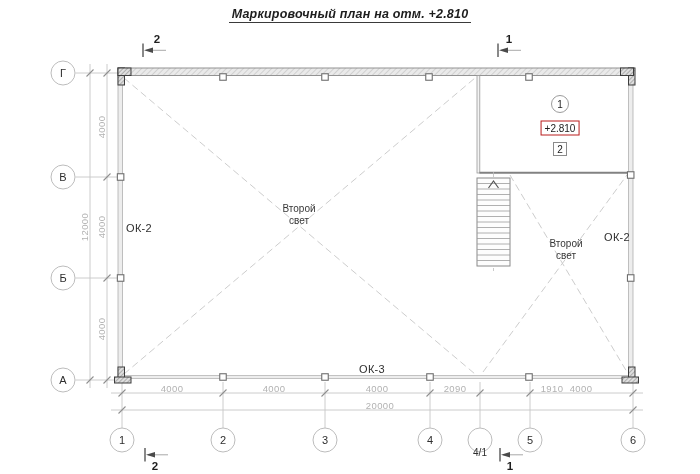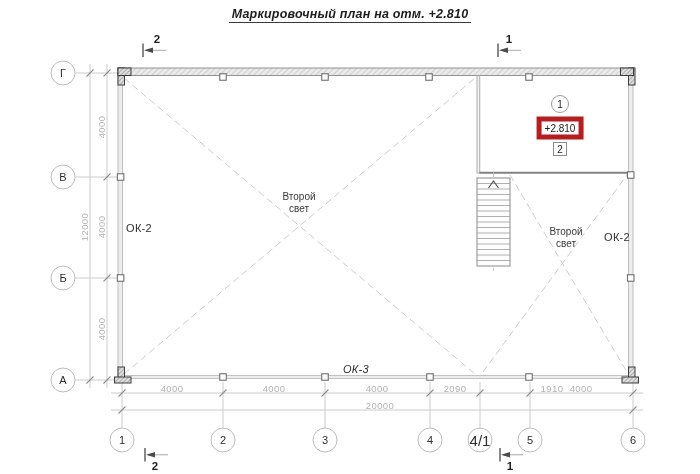--- a/index.html
+++ b/index.html
@@ -9,31 +9,31 @@
   }
   .abs{position:absolute;}
   .ctr{transform:translate(-50%,-50%);}
   .rot{transform:translate(-50%,-50%) rotate(-90deg);}
   #title-row{position:absolute;left:0;right:0;top:4px;text-align:center;}
   #title-row .title{
     display:inline-block;font-size:12.5px;font-weight:bold;font-style:italic;color:#1d1d1d;
     border-bottom:1px solid #3a3a3a;padding:0 3px 1px 3px;letter-spacing:0.2px;
   }
   .axis-label{font-size:11px;color:#2e2e2e;white-space:nowrap;}
-  .axis-label.small{font-size:15px;}
+  .axis-label.small{font-size:10px;margin-top:12px;}
   .dim-text{font-size:9.5px;color:#b2b2b2;white-space:nowrap;letter-spacing:0.4px;}
   .plan-label{font-size:11px;color:#2f2f2f;white-space:nowrap;letter-spacing:0.3px;}
-  .note{font-size:10px;color:#383838;white-space:pre-line;text-align:center;line-height:1.18;}
+  .note{font-size:10px;color:#383838;white-space:pre-line;text-align:center;line-height:1.18;margin-top:12px;}
   .section-num{font-size:11.5px;font-weight:bold;color:#1e1e1e;}
   .callout-circle{
     width:16px;height:16px;border:1px solid #9c9c9c;border-radius:50%;background:#fff;
     display:flex;align-items:center;justify-content:center;font-size:10px;color:#222;
   }
   .callout-box{
-    border:5px solid #b91c1c;background:#fff;height:13px;padding:0 3px;
+    border:1px solid #b91c1c;background:#fff;height:13px;padding:0 3px;
     display:flex;align-items:center;justify-content:center;font-size:10px;color:#1c1c1c;
   }
   .callout-square{
     width:12px;height:12px;border:1px solid #8b8b8b;background:#fff;
     display:flex;align-items:center;justify-content:center;font-size:10px;color:#222;
   }
 </style>
 </head>
 <body>
 
@@ -204,21 +204,21 @@
   <span class="abs ctr dim-text" style="left:581px;top:388px;">4000</span>
   <span class="abs ctr dim-text" style="left:380px;top:405px;">20000</span>
 
   <span class="abs ctr section-num" style="left:157px;top:39px;">2</span>
   <span class="abs ctr section-num" style="left:509px;top:39px;">1</span>
   <span class="abs ctr section-num" style="left:155px;top:466px;">2</span>
   <span class="abs ctr section-num" style="left:510px;top:466px;">1</span>
 
   <span class="abs ctr plan-label" style="left:139px;top:228px;">ОК-2</span>
   <span class="abs ctr plan-label" style="left:617px;top:237px;">ОК-2</span>
-  <span class="abs ctr plan-label" style="left:356px;top:369px;font-style:italic;">ОК-3</span>
+  <span class="abs ctr plan-label" style="left:372px;top:369px;">ОК-3</span>
   <span class="abs ctr note" style="left:299px;top:203px;">Второй
 свет</span>
   <span class="abs ctr note" style="left:566px;top:238px;">Второй
 свет</span>
 
   <div class="abs ctr callout-circle" style="left:560px;top:104px;">
     <span>1</span>
   </div>
   <div class="abs ctr callout-box" style="left:560px;top:128px;">
     <span>+2.810</span>

